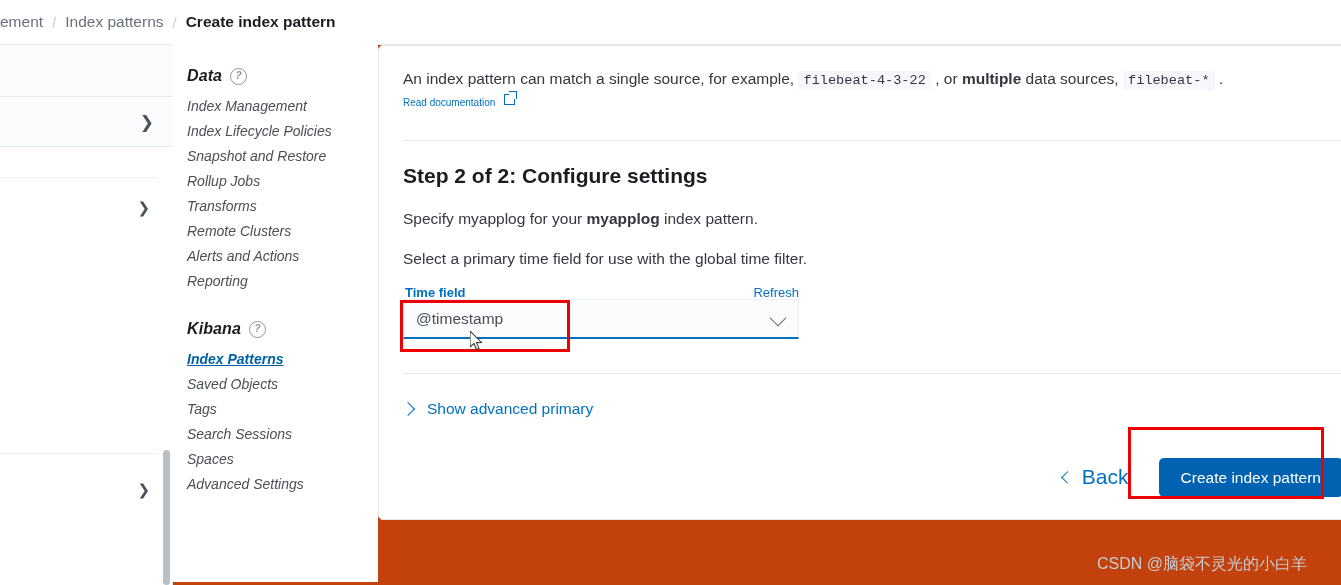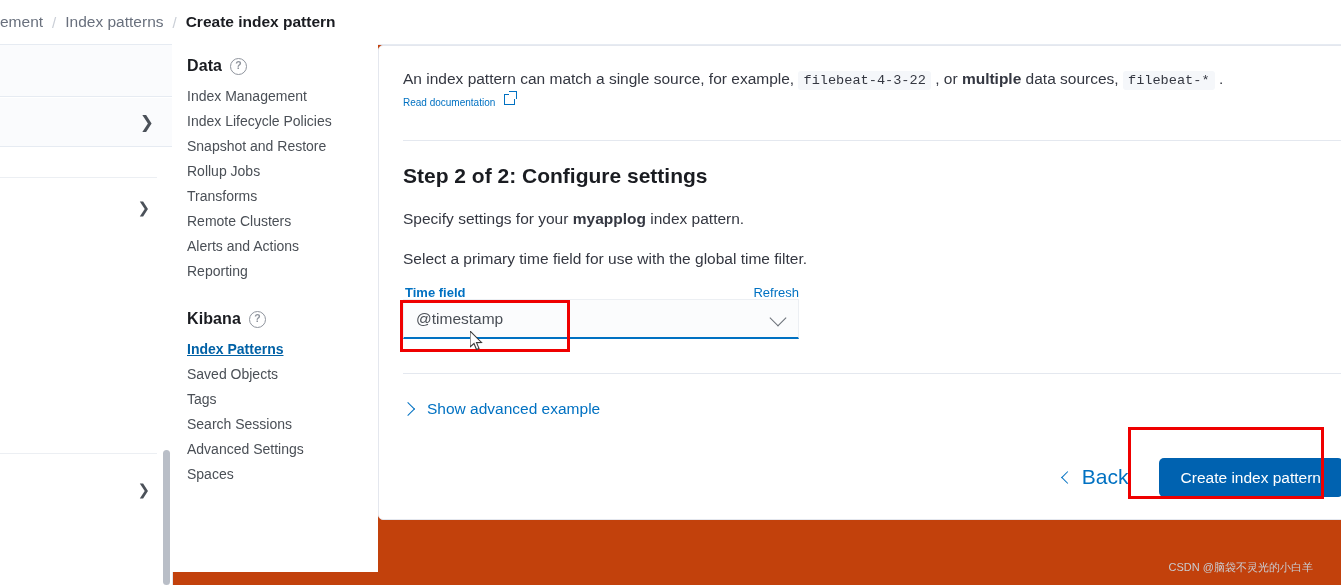--- a/index.html
+++ b/index.html
@@ -81,25 +81,26 @@
     top: 405px;
     width: 7px;
     height: 135px;
     background: #b9bec7;
     border-radius: 4px;
   }
 
   
   .navcol {
     position: absolute;
-    left: 172px; top: 32px;
+    left: 172px; top: 42px;
     width: 206px; height: 540px;
     background: #ffffff;
     padding: 25px 0 0 15px;
     box-sizing: border-box;
+    font-style: italic;
   }
   .nav-group-title {
     display: flex;
     align-items: center;
     font-size: 16px;
     font-weight: 700;
     color: #1a1c21;
     margin: 0 0 9px 0;
     letter-spacing: .1px;
   }
@@ -319,22 +320,22 @@
 
   .cursor {
     position: absolute;
     left: 470px; top: 331px;
     width: 14px; height: 20px;
     pointer-events: none;
   }
 
   .watermark {
     position: absolute;
-    right: 28px; bottom: 10px;
-    font-size: 11px;
+    right: 34px; bottom: 10px;
+    font-size: 16px;
     color: #c9ccd1;
     white-space: nowrap;
   }
 </style>
 </head>
 <body>
 
 <div id="page">
 
   <div class="breadcrumb-bar">
@@ -374,22 +375,22 @@
     <div class="nav-item">Reporting</div>
 
     <div class="nav-group-title t2">
       <span>Kibana</span>
       <span class="help-icon"></span>
     </div>
     <div class="nav-item active">Index Patterns</div>
     <div class="nav-item">Saved Objects</div>
     <div class="nav-item">Tags</div>
     <div class="nav-item">Search Sessions</div>
+    <div class="nav-item">Spaces</div>
     <div class="nav-item">Advanced Settings</div>
-    <div class="nav-item">Spaces</div>
   </div>
 
   <div class="content-panel">
 
     <div class="intro-line">
       <span>An index pattern can match a single source, for example,</span>
       <code class="codespan">filebeat-4-3-22</code>
       <span>, or</span>
       <span class="b">multiple</span>
       <span>data sources,</span>
@@ -400,41 +401,41 @@
     <div class="doclink">
       <span>Read documentation</span>
       <span class="ext-icon"></span>
     </div>
 
     <div class="hr"></div>
 
     <div class="step-title">Step 2 of 2: Configure settings</div>
 
     <div class="para">
-      <span>Specify settings for your</span>
+      <span>Specify myapplog for your</span>
       <span class="b">myapplog</span>
       <span>index pattern.</span>
     </div>
 
     <div class="para">Select a primary time field for use with the global time filter.</div>
 
     <div class="form-row">
       <span class="field-label">Time field</span>
       <span class="refresh-link">Refresh</span>
       <div class="select-box">
         <span class="select-value">@timestamp</span>
         <span class="chev-down"></span>
       </div>
     </div>
 
     <div class="hr2"></div>
 
     <div class="adv-toggle">
       <span class="chev-right"></span>
-      <span>Show advanced example</span>
+      <span>Show advanced primary</span>
     </div>
 
     <div class="actions">
       <div class="back-link">
         <span class="chev-left"></span>
         <span>Back</span>
       </div>
       <button class="primary-btn">Create index pattern</button>
     </div>
   </div>

